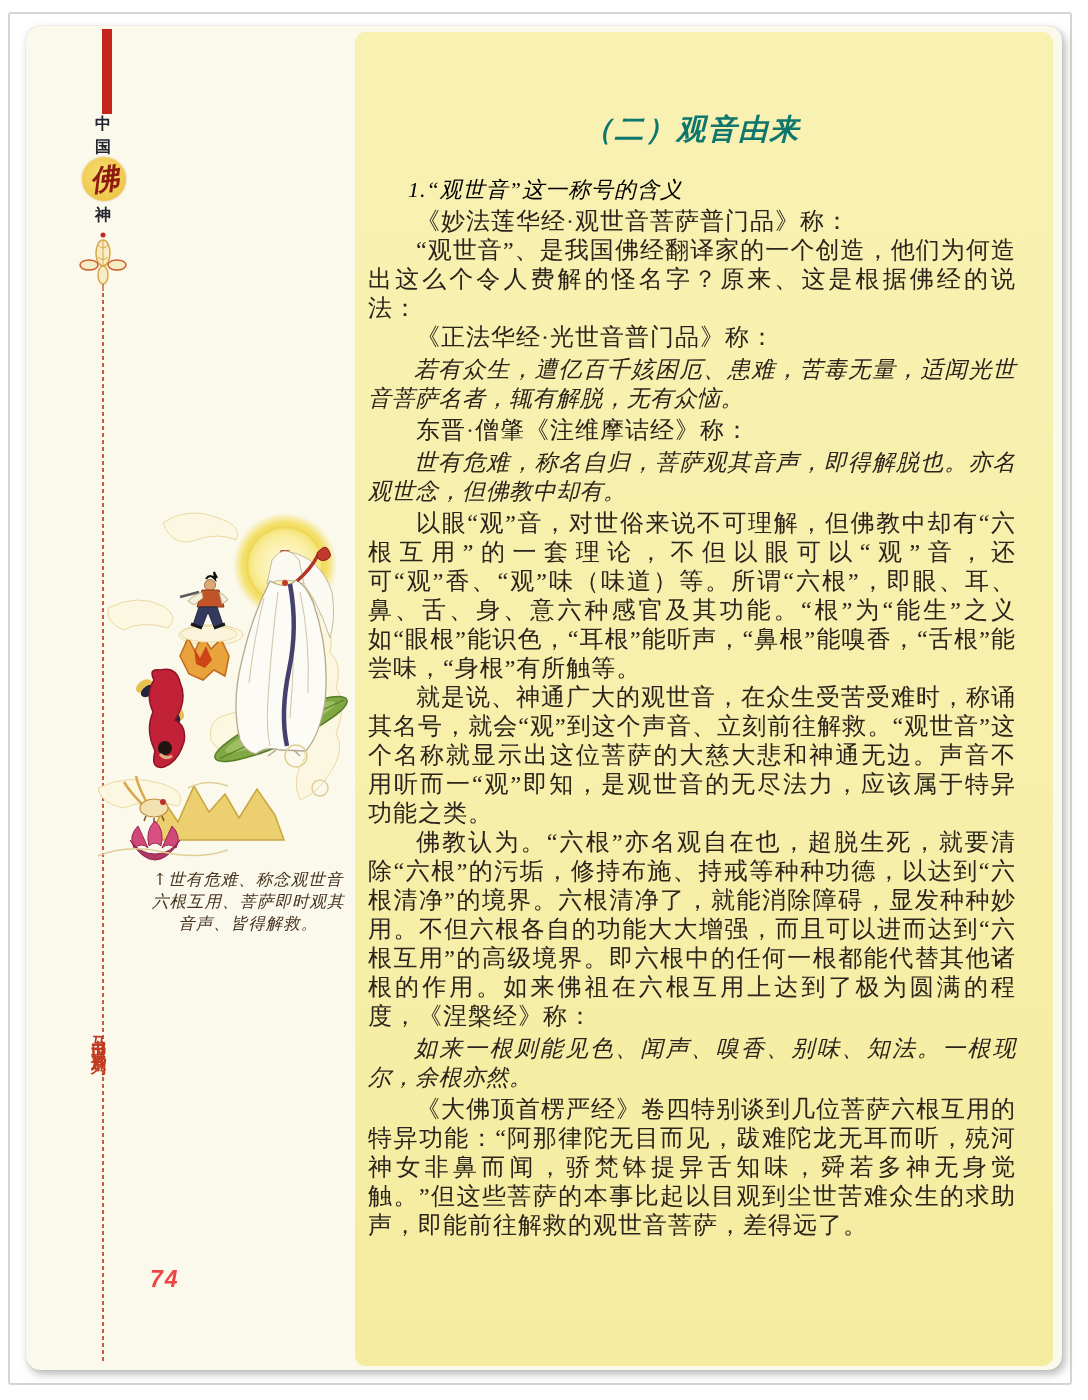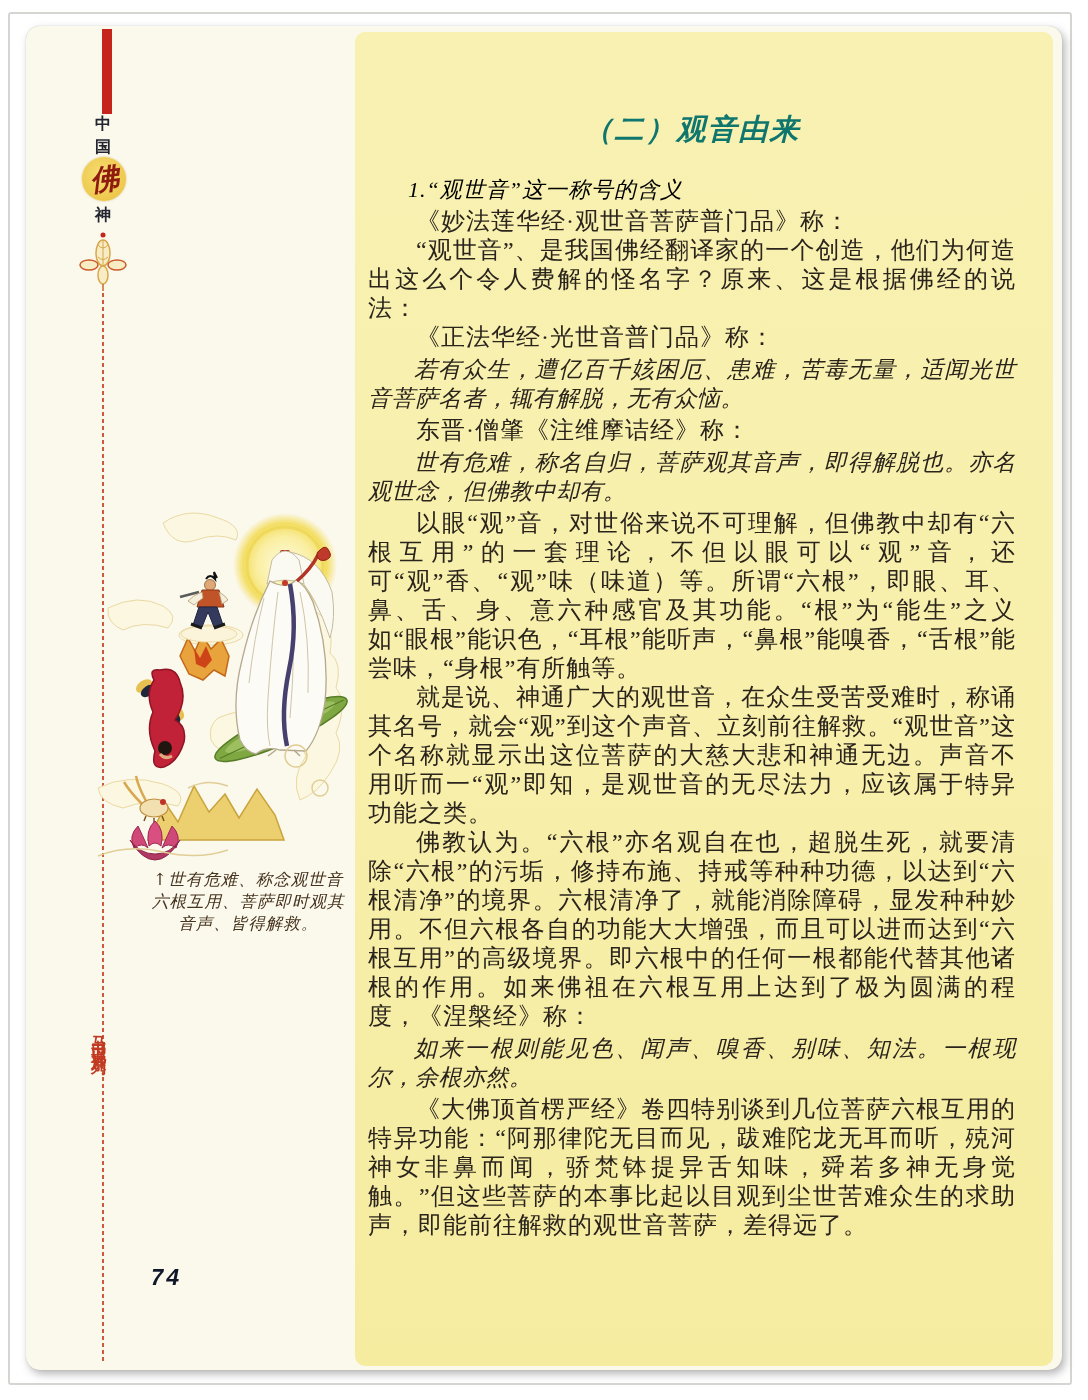--- a/index.html
+++ b/index.html
@@ -47,22 +47,22 @@
     opacity:.9;
   }
   .series{
     position:absolute;left:62px;top:998px;height:150px;
     writing-mode:vertical-rl;text-orientation:upright;
     font-size:15px;letter-spacing:4px;color:#c23a22;font-weight:700;
     font-family:"DejaVu Serif",serif;transform:rotate(1deg);
   }
   .pagenum{
     position:absolute;left:124px;top:1240px;
-    font-size:23px;font-weight:700;font-style:italic;color:#0f172a;
-    letter-spacing:2px;font-family:Liberation Mono, monospace;
+    font-size:23px;font-weight:700;font-style:italic;color:#ef4444;
+    letter-spacing:2px;font-family:Liberation Sans, sans-serif;
   }
   
   .illo{position:absolute;left:42px;top:462px;}
   .caption{
     position:absolute;left:126px;top:843px;
     color:#45331e;font-size:16.5px;line-height:22px;font-style:italic;
     letter-spacing:1px;font-family:"DejaVu Serif",serif;text-align:center;
   }
   .caption div{white-space:nowrap;}
   

